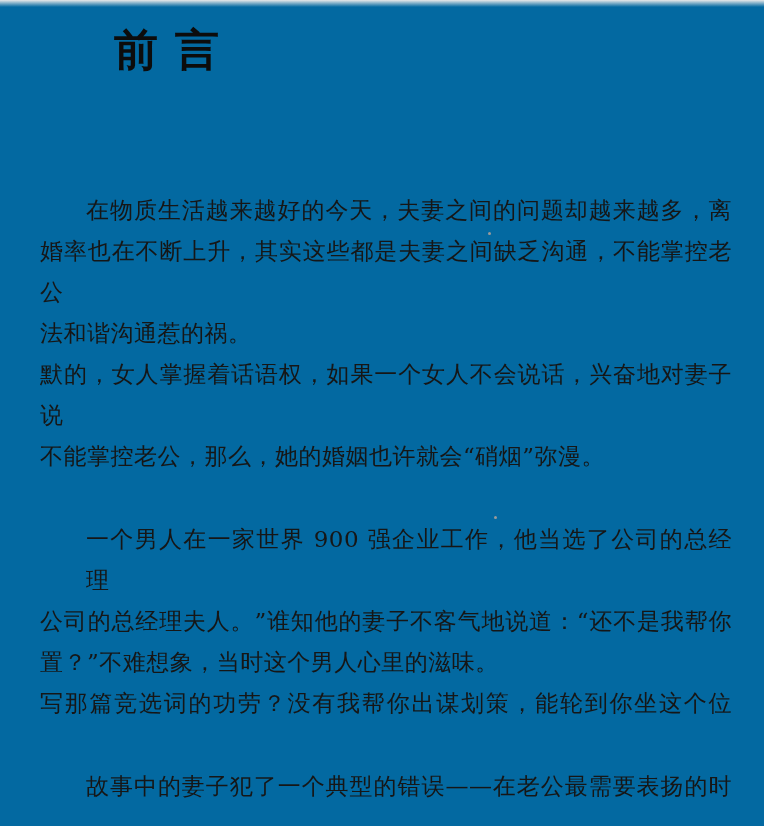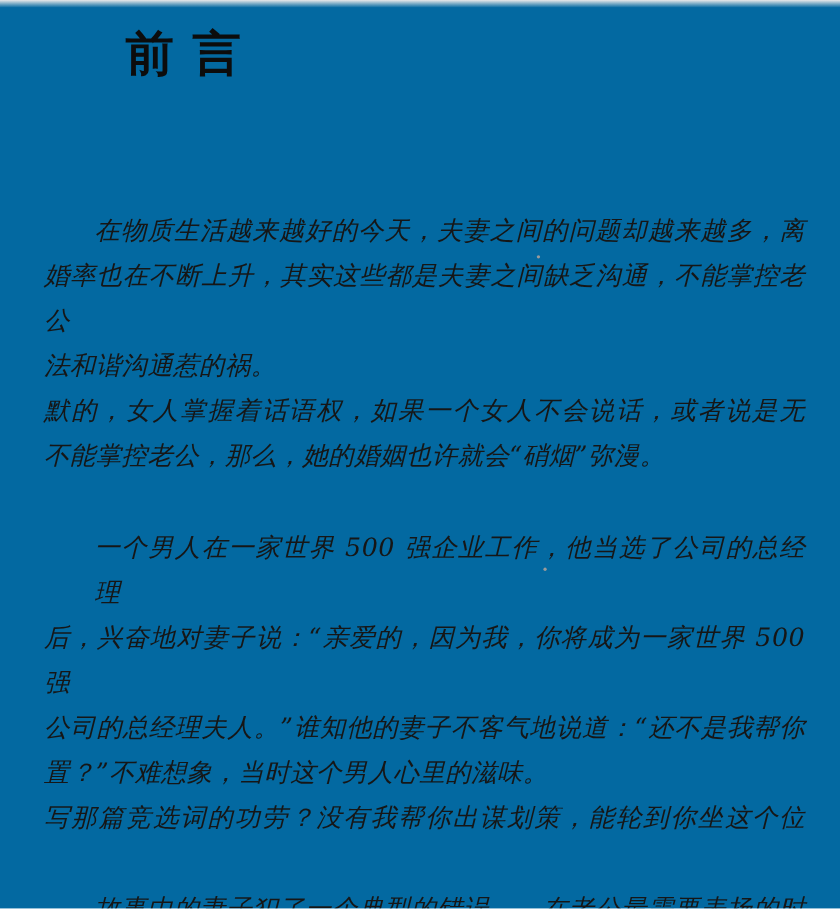--- a/index.html
+++ b/index.html
@@ -37,21 +37,21 @@
     line-height: 48px;
     font-weight: bold;
     letter-spacing: 17px;
     color: #0c0c0c;
   }
   .body-text {
     margin-top: 116px;
     font-size: 23px;
     line-height: 41px;
   }
-  .para { margin: 0; font-style: italic; }
+  .para { margin: 0; }
   .para.gap-before { margin-top: 42px; }
   .line {
     text-align: justify;
     text-align-last: justify;
     letter-spacing: 0.5px;
     color: #161616;
   }
   .line.indent { padding-left: 46px; }
   .line.end { text-align-last: left; }
   .speck {
@@ -76,27 +76,26 @@
 
     <div class="body-text">
 
       <div class="para">
         <div class="line indent">在物质生活越来越好的今天，夫妻之间的问题却越来越多，离</div>
         <div class="line">婚率也在不断上升，其实这些都是夫妻之间缺乏沟通，不能掌控老公</div>
         <div class="line end">法和谐沟通惹的祸。</div>
       </div>
 
       <div class="para">
-        <div class="line">默的，女人掌握着话语权，如果一个女人不会说话，或者说是无</div>
+        <div class="line">默的，女人掌握着话语权，如果一个女人不会说话，兴奋地对妻子说</div>
         <div class="line end">不能掌控老公，那么，她的婚姻也许就会“硝烟”弥漫。</div>
       </div>
 
       <div class="para gap-before">
-        <div class="line indent">一个男人在一家世界 500 强企业工作，他当选了公司的总经理</div>
-        <div class="line">后，兴奋地对妻子说：“亲爱的，因为我，你将成为一家世界 500 强</div>
+        <div class="line indent">一个男人在一家世界 900 强企业工作，他当选了公司的总经理</div>
         <div class="line">公司的总经理夫人。”谁知他的妻子不客气地说道：“还不是我帮你</div>
         <div class="line end">置？”不难想象，当时这个男人心里的滋味。</div>
         <div class="line">写那篇竞选词的功劳？没有我帮你出谋划策，能轮到你坐这个位</div>
       </div>
 
       <div class="para gap-before">
         <div class="line indent">故事中的妻子犯了一个典型的错误——在老公最需要表扬的时</div>
 
       </div>
 

